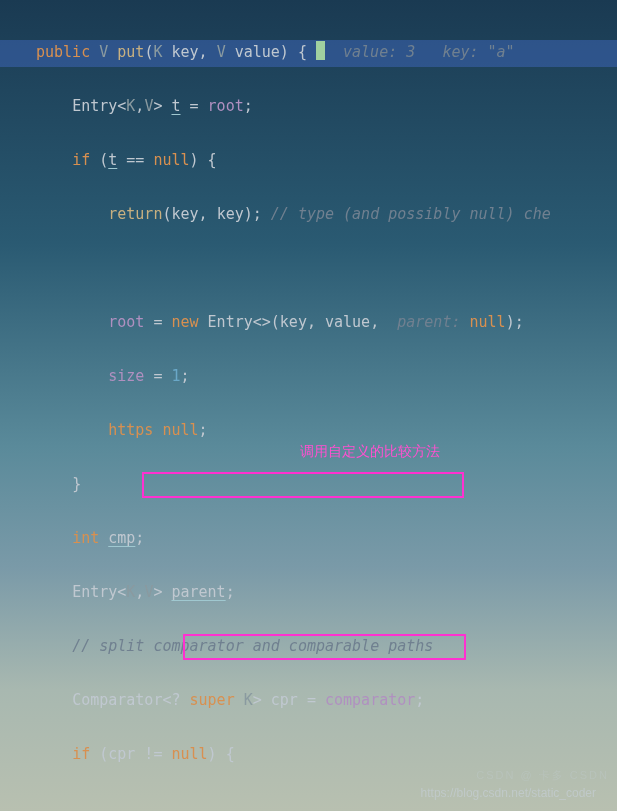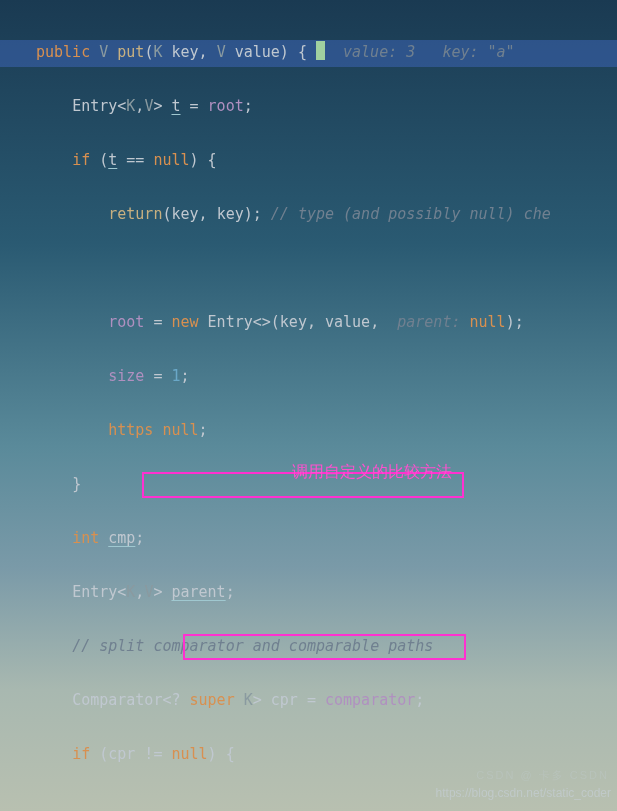--- a/index.html
+++ b/index.html
@@ -49,26 +49,26 @@
   .box2 {
     position: absolute;
     border: 2px solid #ff30d0;
     left: 183px; top: 634px;
     width: 283px; height: 26px;
   }
   .annotation {
     position: absolute;
     color: #ff50d0;
     font-family: "Microsoft YaHei", sans-serif;
-    font-size: 16px;
-    left: 292px; top: 438px; margin-top: 20px;
+    font-size: 14px;
+    left: 300px; top: 438px;
   }
   .watermark {
     position: absolute;
-    right: 6px; bottom: 4px;
+    right: 21px; bottom: 4px;
     color: rgba(200,210,220,0.55);
     font-size: 12px;
     font-family: sans-serif;
   }
   .wm2 {
     position: absolute;
     right: 8px; bottom: 22px;
     color: rgba(200,210,220,0.25);
     font-size: 11px;
     font-family: sans-serif;

